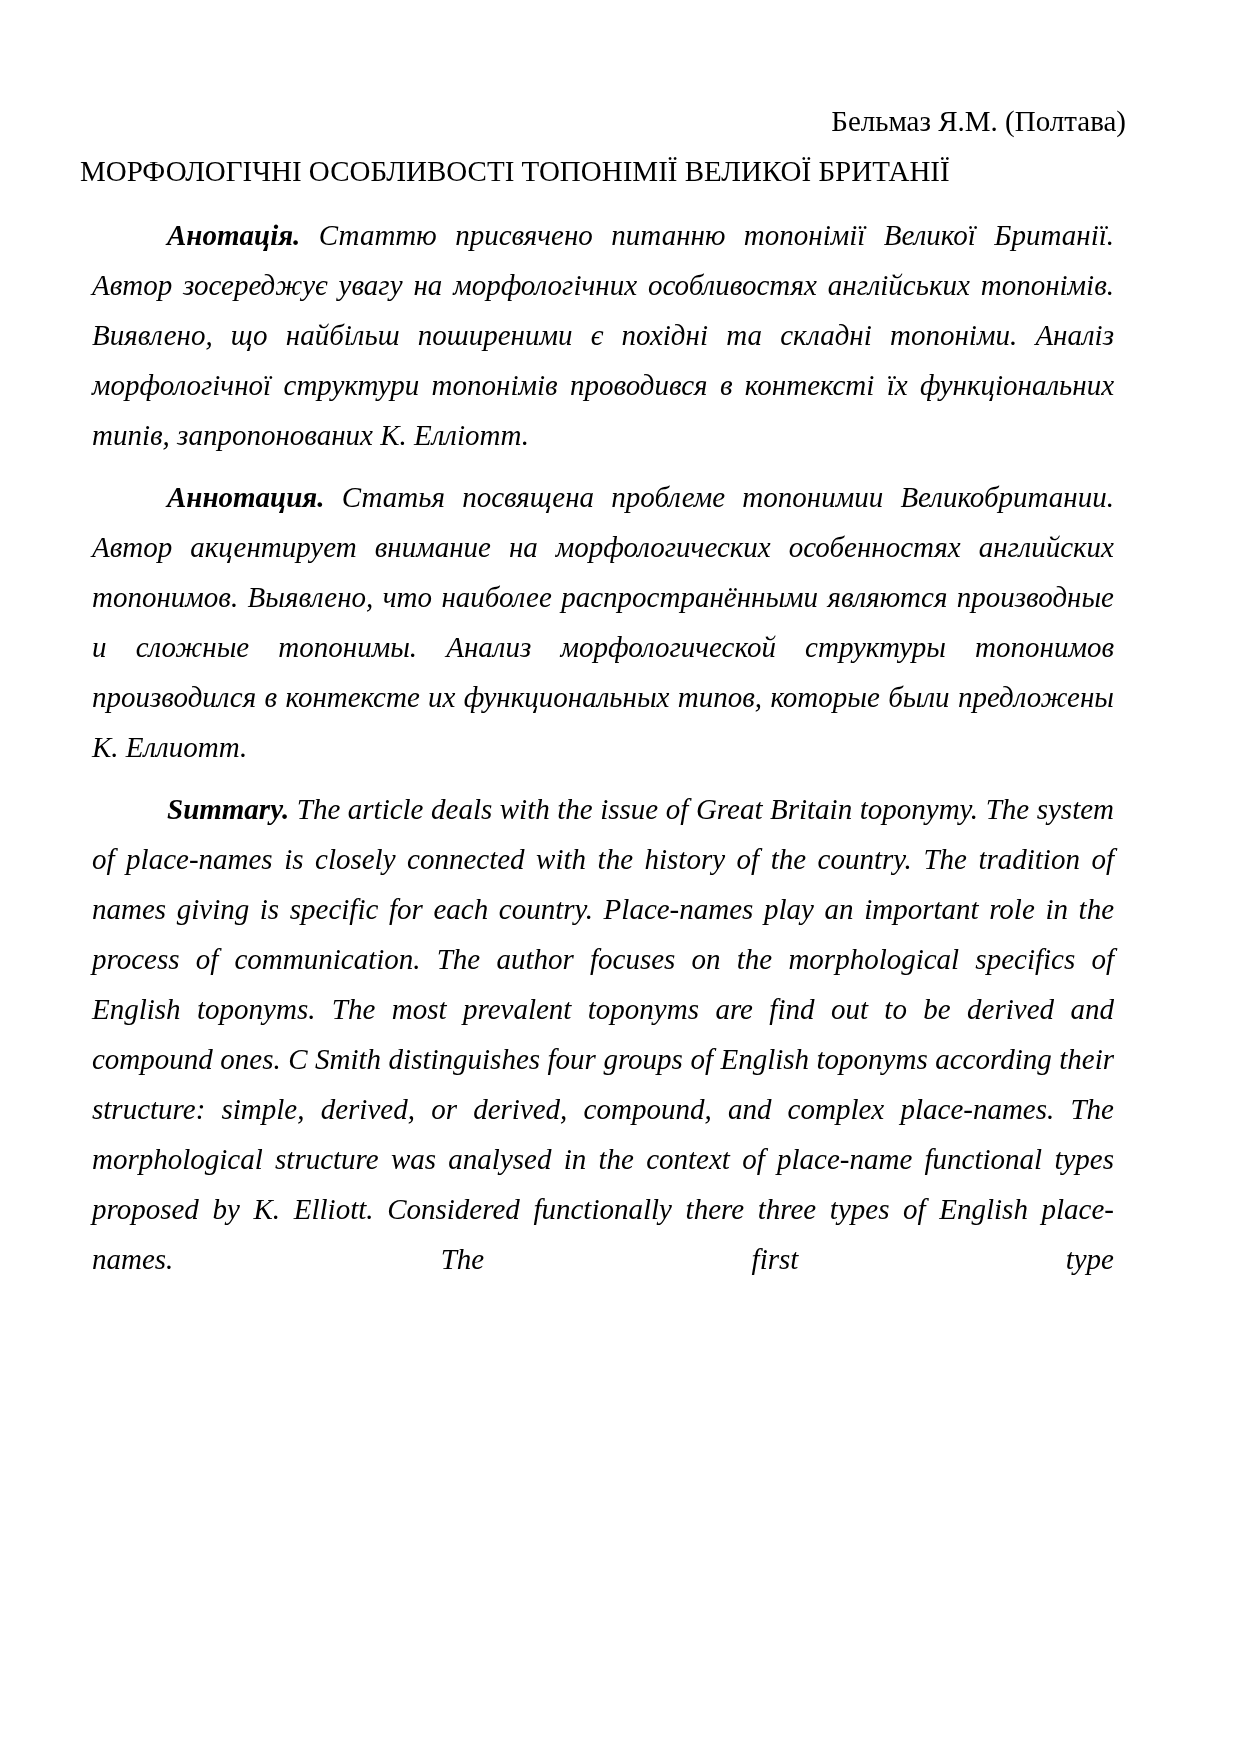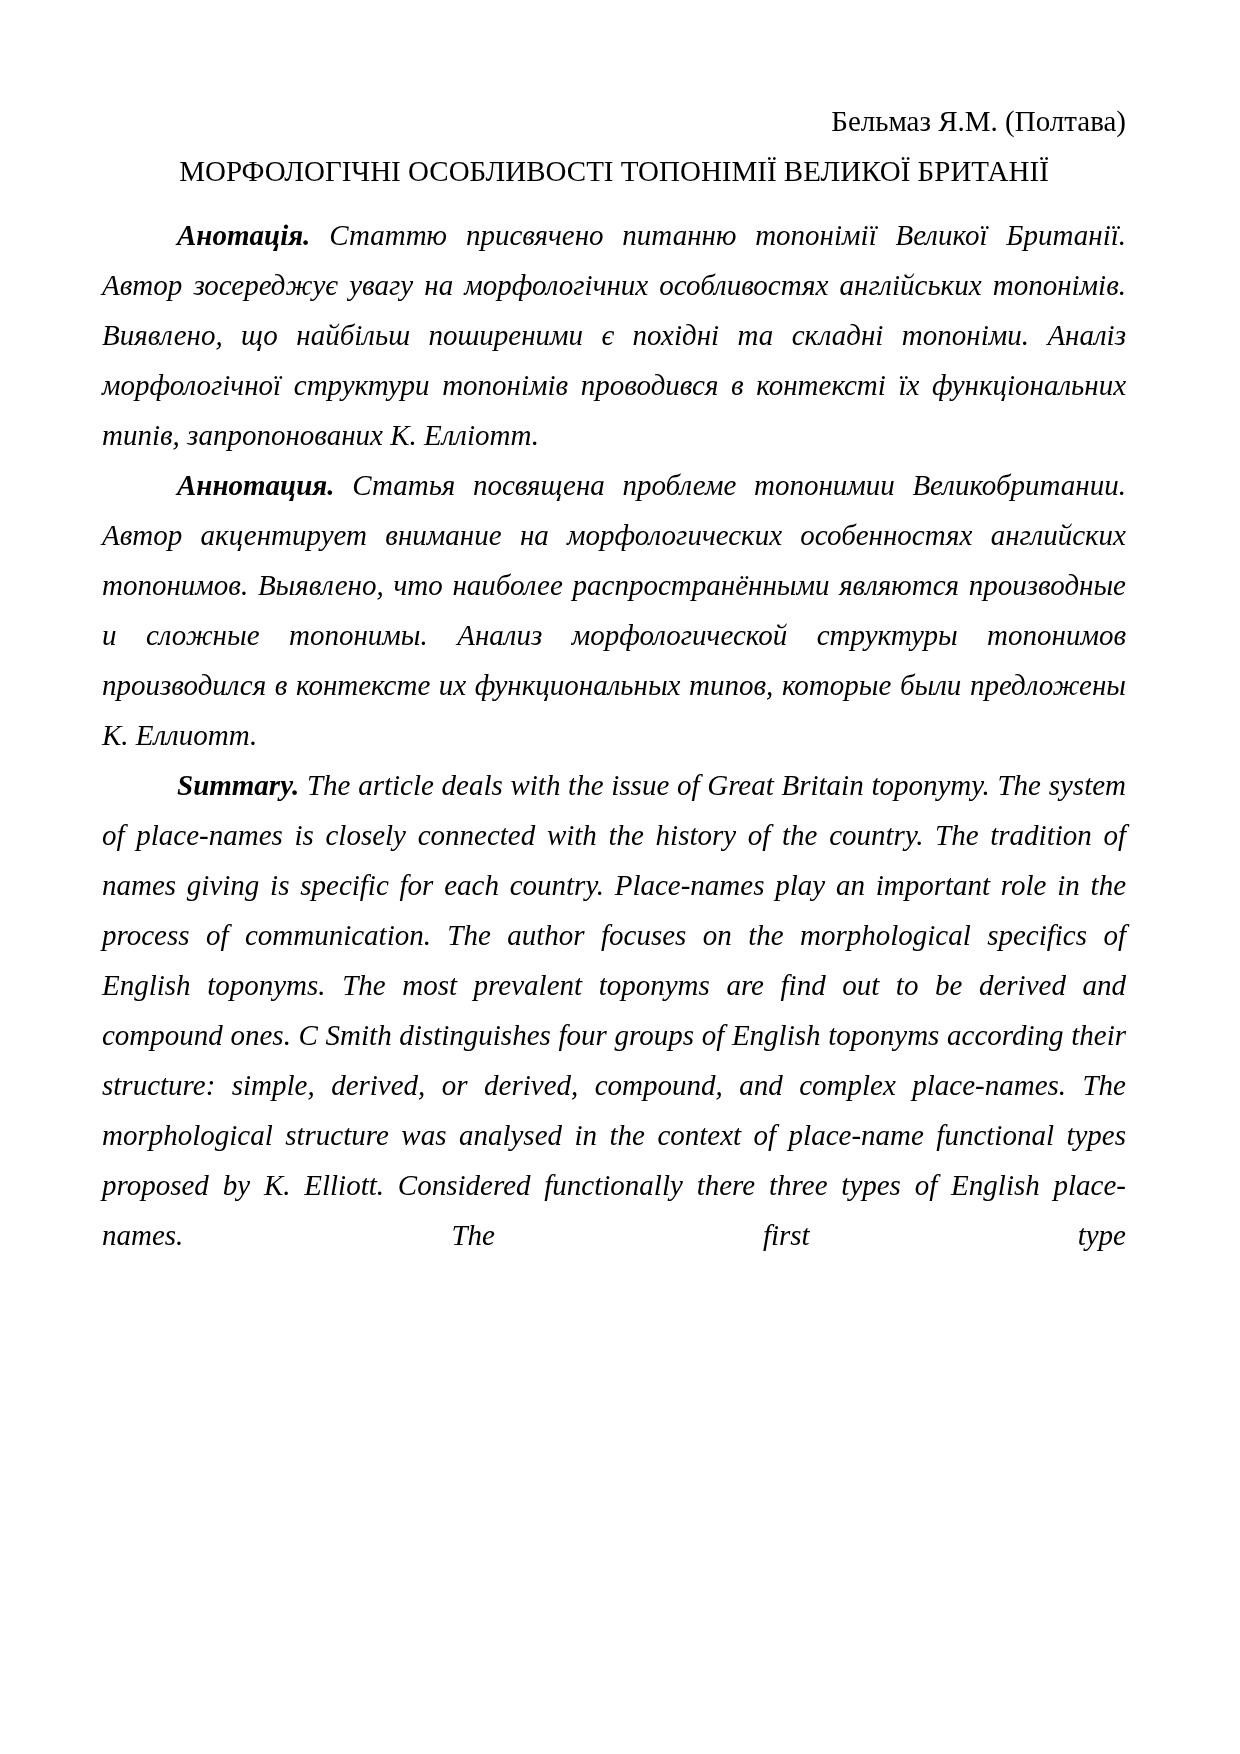--- a/index.html
+++ b/index.html
@@ -11,40 +11,39 @@
     width: 1240px;
     height: 1754px;
     font-family: "Liberation Serif", serif;
     color: #000000;
     overflow: hidden;
   }
   .page {
     box-sizing: border-box;
     width: 1240px;
     height: 1754px;
-    padding: 96px 114px 0 102px;
+    padding: 96px 114px 0 80px;
     background: #ffffff;
   }
   .author-line {
     font-size: 29px;
     line-height: 50px;
     text-align: right;
     font-style: normal;
     white-space: nowrap;
   }
   .article-title {
     font-size: 29px;
     line-height: 50px;
-    text-align: center;
     font-weight: normal;
     font-style: normal;
     margin: 0;
   }
   .body-text p {
-    margin: 0;
+    margin: 12px;
     font-size: 29px;
     line-height: 50px;
     font-style: italic;
     text-align: justify;
     text-justify: inter-word;
     text-indent: 75px;
   }
   .body-text p.first-para {
     margin-top: 14px;
   }

